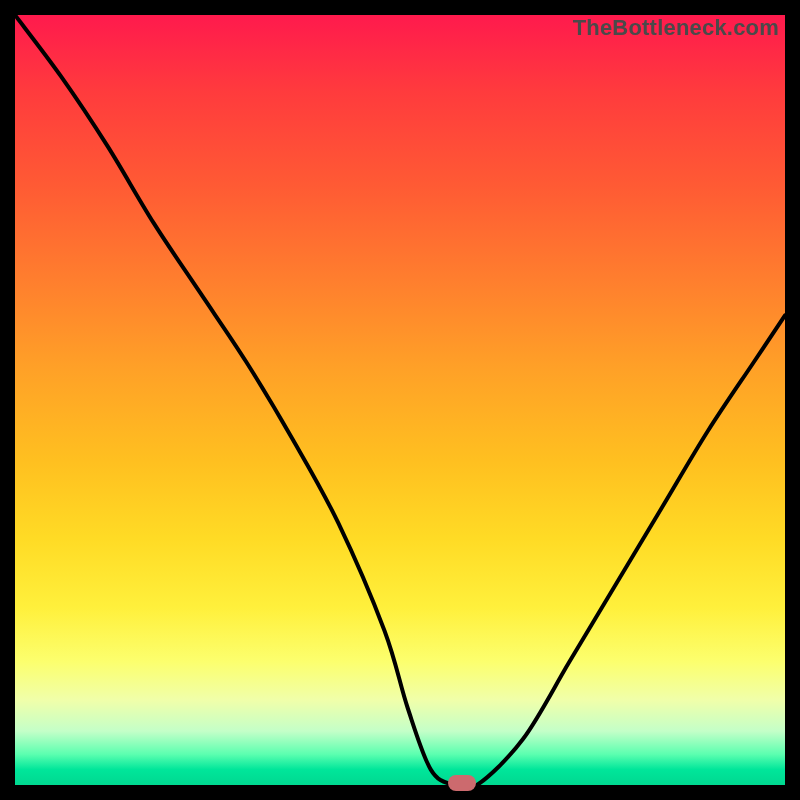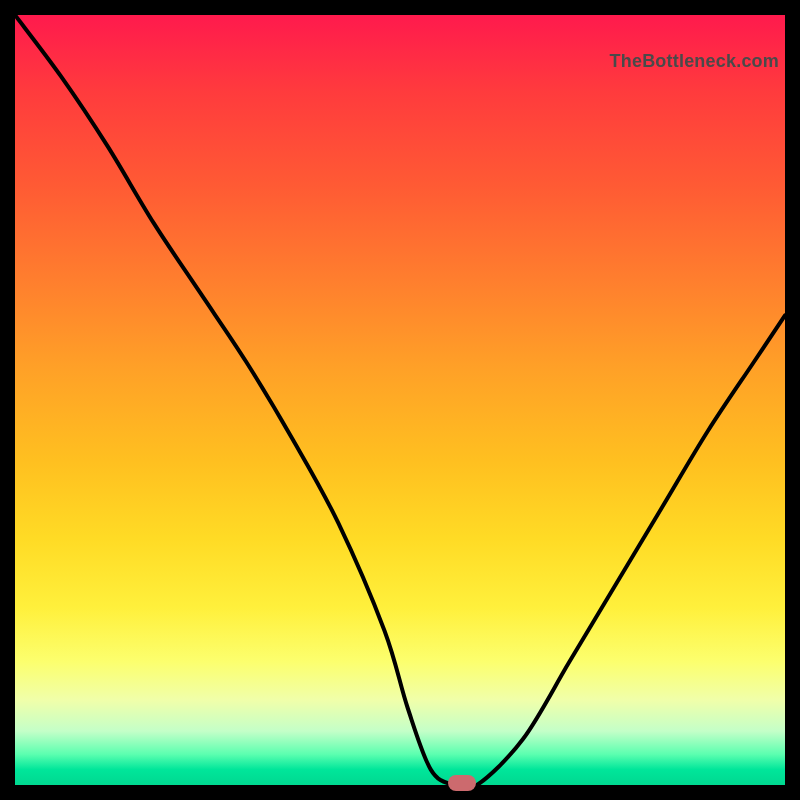--- a/index.html
+++ b/index.html
@@ -38,26 +38,25 @@
       #c4ffc8 93%,
       #5cffb0 96%,
       #00e69a 98%,
       #00d890 100%
     );
   }
   .watermark {
     position: absolute;
     top: 0px;
     right: 6px;
-    font-size: 18px;
+    font-size: 22px;
     font-weight: 600;
     color: #4a4a4a;
     letter-spacing: 0.2px;
     user-select: none;
-    margin-top: 36px;
   }
   svg.curve {
     position: absolute;
     left: 0;
     top: 0;
     width: 770px;
     height: 770px;
   }
   .marker {
     position: absolute;

